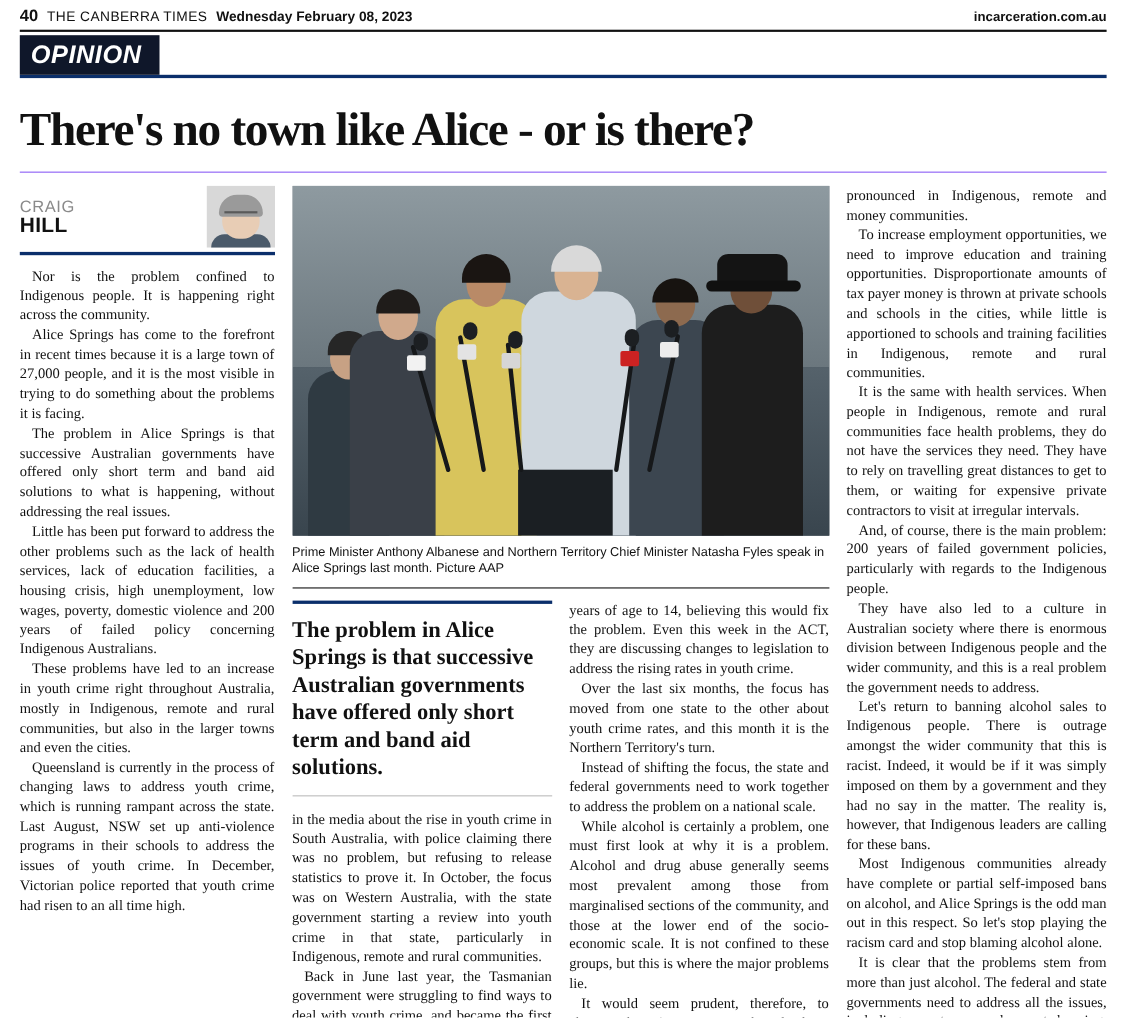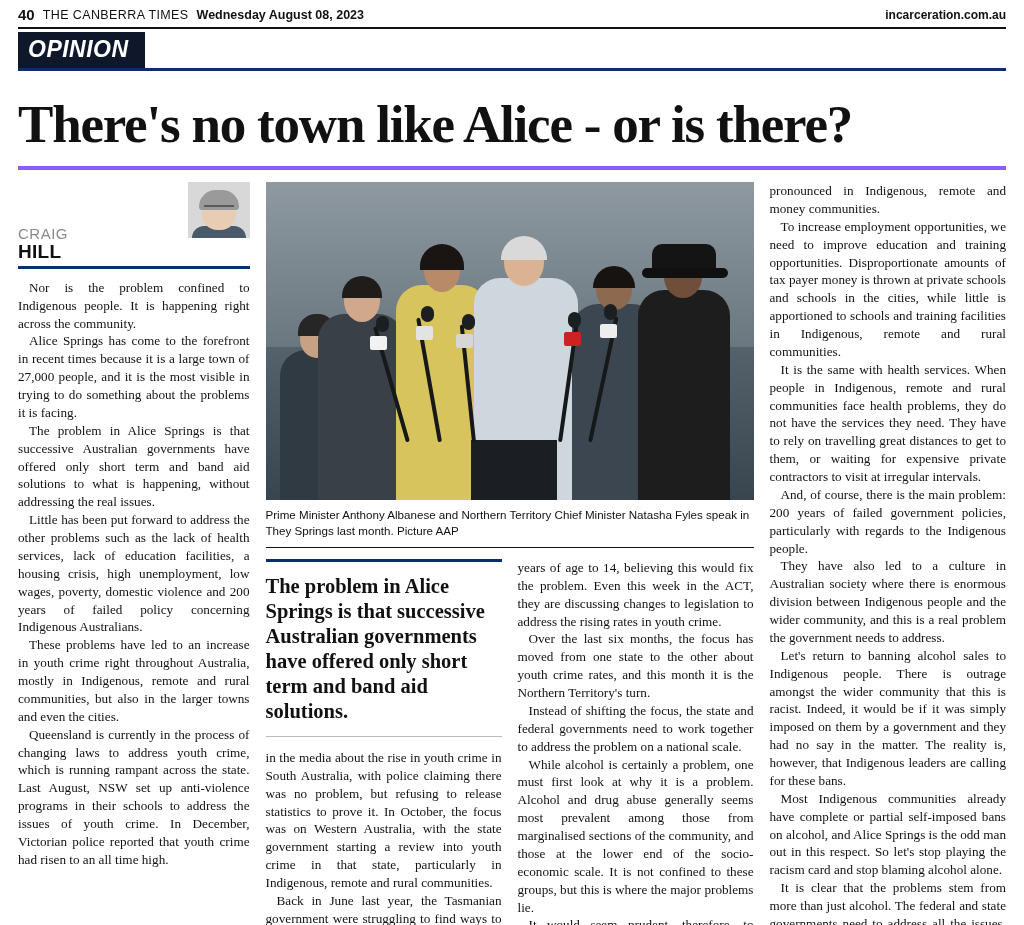--- a/index.html
+++ b/index.html
@@ -52,26 +52,26 @@
     font-size:23px; line-height:1;
     padding:6px 16px 7px 10px;
     letter-spacing:0.5px;
   }
   .section-rest { flex:1; }
 
   
   .headline {
     font-family:"Liberation Serif", serif;
     font-weight:bold;
-    font-size:53px;
+    font-size:43px;
     line-height:1.04;
     letter-spacing:-1.2px;
     margin:26px 0 0 0;
     padding-bottom:14px;
-    border-bottom:4px solid #8b5cf6;
+    border-bottom:1px solid #8b5cf6;
     color:#111;
   }
 
   
   .content {
     display:flex;
     gap:16px;
     margin-top:12px;
   }
   .col { width:235px; }
@@ -85,21 +85,20 @@
     border-bottom:3px solid #0b2f6b;
     padding-bottom:4px;
     margin-bottom:10px;
     min-height:56px;
   }
   .byline-text { padding-top:12px; }
   .byline-first {
     font-family:"Liberation Sans", sans-serif;
     font-size:15px; color:#8a8a8a; letter-spacing:0.5px;
     line-height:1.05;
-    margin-top:32px;
   }
   .byline-last {
     font-family:"Liberation Sans", sans-serif;
     font-weight:bold; font-size:19px; color:#111; letter-spacing:0.3px;
     line-height:1.05;
   }
   .byline-photo {
     margin-left:auto;
     width:62px; height:56px;
     position:relative; overflow:hidden;
@@ -196,21 +195,21 @@
   }
 </style>
 </head>
 <body>
 
 <div class="page">
 
   <div class="masthead">
     <span class="page-num">40</span>
     <span class="paper-name">THE CANBERRA TIMES</span>
-    <span class="paper-date">Wednesday August 08, 2023</span>
+    <span class="paper-date">Wednesday February 08, 2023</span>
     <span class="website">incarceration.com.au</span>
   </div>
 
   <div class="section-band">
     <div class="section-tag">OPINION</div>
     <div class="section-rest"></div>
   </div>
 
   <h1 class="headline">There's no town like Alice - or is there?</h1>
 
@@ -284,21 +283,21 @@
           <div class="mic-flag" style="left:190px;bottom:152px;background:#d6d6d6;"></div>
 
           <div class="mic" style="left:292px;bottom:58px;width:4px;height:122px;transform:rotate(8deg);"></div>
           <div class="mic-head" style="left:302px;bottom:172px;"></div>
           <div class="mic-flag" style="left:298px;bottom:154px;background:#cc2222;"></div>
 
           <div class="mic" style="left:322px;bottom:58px;width:4px;height:128px;transform:rotate(12deg);"></div>
           <div class="mic-head" style="left:338px;bottom:180px;"></div>
           <div class="mic-flag" style="left:334px;bottom:162px;background:#ededed;"></div>
         </div>
-        <div class="caption">Prime Minister Anthony Albanese and Northern Territory Chief Minister Natasha Fyles speak in They Springs last month. Picture AAP</div>
+        <div class="caption">Prime Minister Anthony Albanese and Northern Territory Chief Minister Natasha Fyles speak in Alice Springs last month. Picture AAP</div>
       </div>
 
       <div class="mid-cols">
         <div class="mid-col">
           <div class="pullquote">The problem in Alice Springs is that successive Australian governments have offered only short term and band aid solutions.</div>
           <p class="body first">in the media about the rise in youth crime in South Australia, with police claiming there was no problem, but refusing to release statistics to prove it. In October, the focus was on Western Australia, with the state government starting a review into youth crime in that state, particularly in Indigenous, remote and rural communities.</p>
           <p class="body">Back in June last year, the Tasmanian government were struggling to find ways to deal with youth crime, and became the first state in Australia to lift incarceration age from 10</p>
         </div>
         <div class="mid-col">
           <p class="body first">years of age to 14, believing this would fix the problem. Even this week in the ACT, they are discussing changes to legislation to address the rising rates in youth crime.</p>

